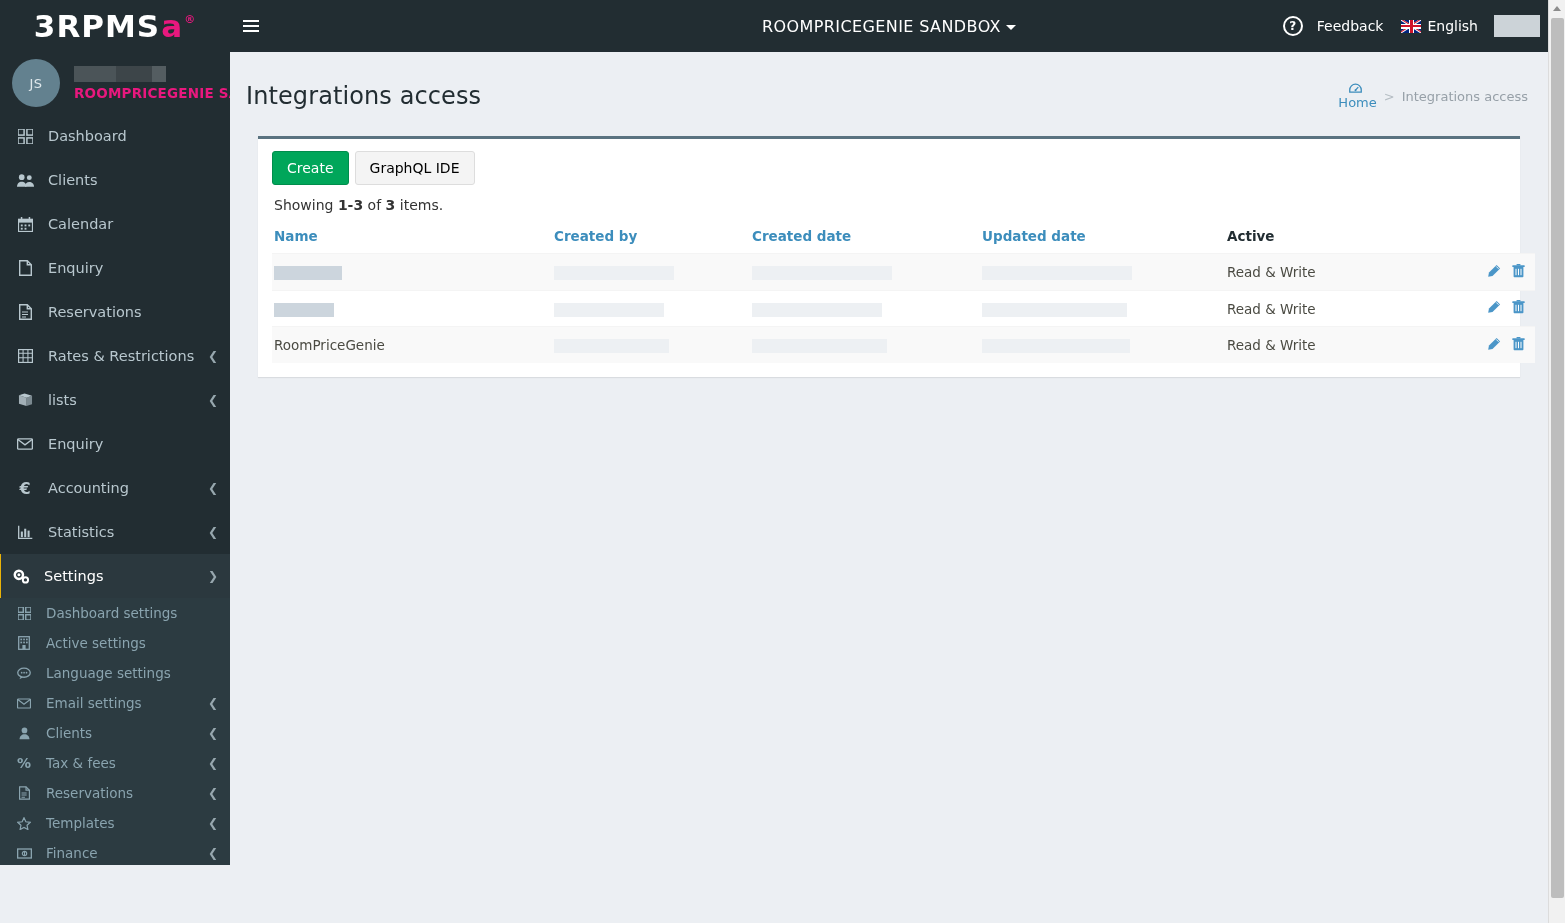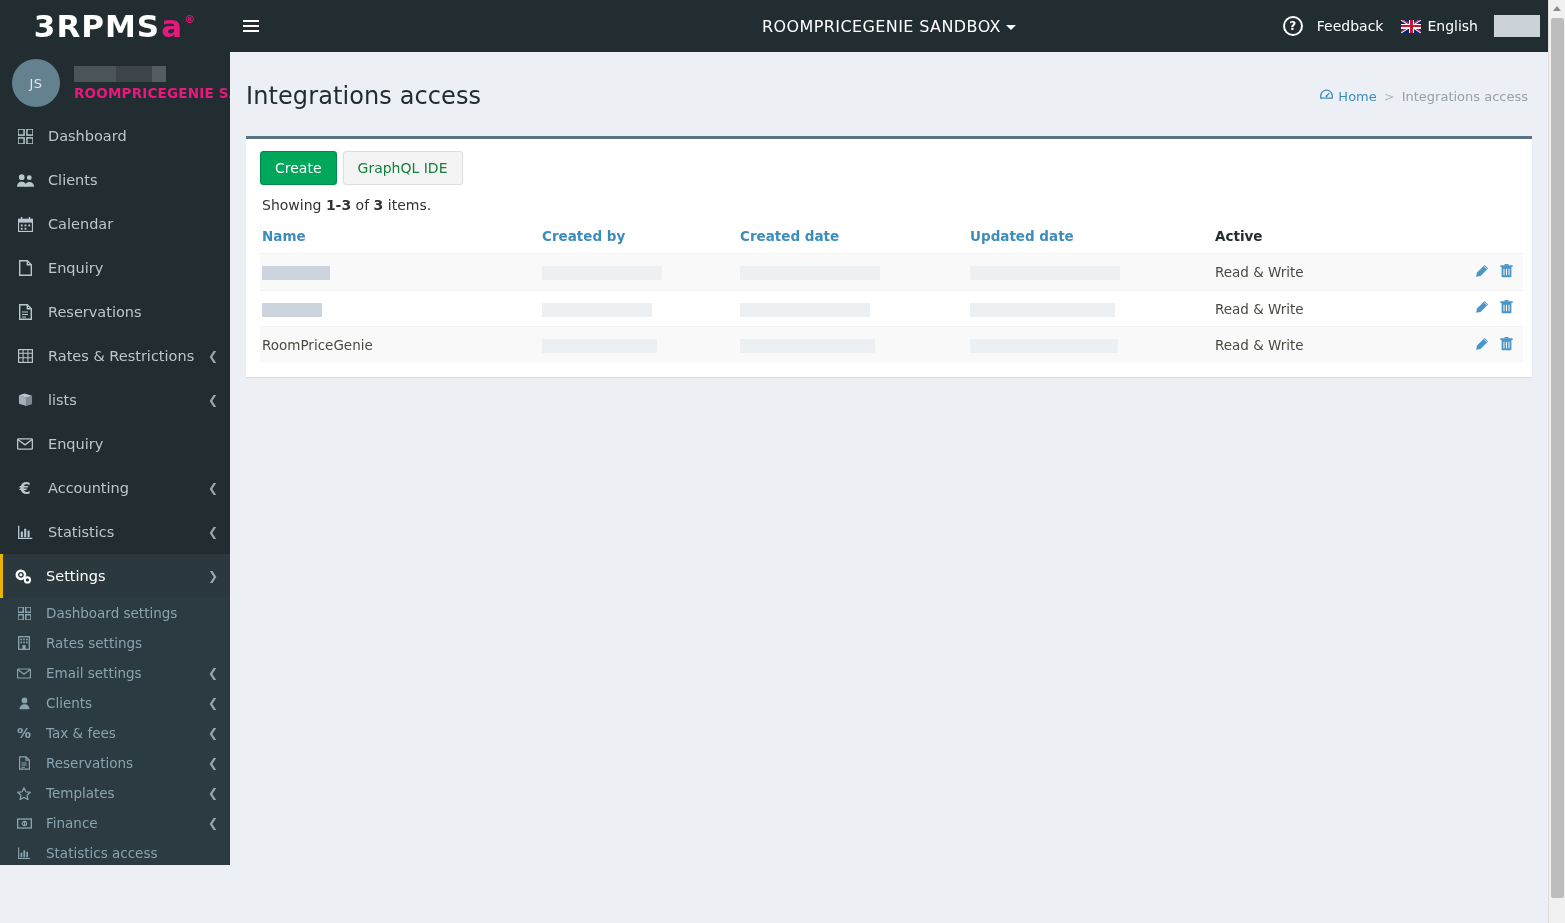--- a/index.html
+++ b/index.html
@@ -70,21 +70,21 @@
   }
   .nav-link .ic {
     width: 22px; flex: 0 0 22px; margin-right: 12px;
     display: flex; align-items: center; justify-content: center;
     color: #b8c7ce;
   }
   .nav-link .lbl { flex: 1 1 auto; }
   .nav-link .chev { color: #97a7ae; font-size: 12px; margin-left: 8px; }
   .nav li.active > .nav-link {
     background: #2b383e; color: #ffffff;
-    border-left: 3px solid #eab308;
+    border-left: 1px solid #eab308;
     padding-left: 9px;
   }
   .nav li.active > .nav-link .ic { color: #ffffff; }
 
   .subnav { list-style: none; margin: 0; padding: 0; background: #2c3b41; }
   .subnav .nav-link {
     height: 30px; font-size: 13.5px; color: #8aa4af;
     padding-left: 14px;
   }
   .subnav .nav-link .ic { width: 20px; flex: 0 0 20px; margin-right: 12px; color: #8aa4af; }
@@ -162,42 +162,42 @@
   }
   .page-title {
     font-size: 24px; font-weight: 400; color: #222d32;
     letter-spacing: .1px;
   }
   .breadcrumb {
     margin-left: auto; display: flex; align-items: center;
     font-size: 13px; color: #97a0a8;
   }
   .breadcrumb .bc-home {
-    color: #3c8dbc; display: flex; align-items: flex-start; cursor: pointer;
+    color: #3c8dbc; display: flex; align-items: center; cursor: pointer; flex-direction: column;
   }
   .breadcrumb .bc-home svg { margin-right: 5px; }
   .breadcrumb .sep { margin: 0 7px; color: #b4bcc2; }
   .breadcrumb .bc-cur { color: #97a0a8; }
 
   .panel {
-    margin: 0 16px;
+    margin: 0 28px;
     background: #ffffff;
     border-top: 3px solid #5a7380;
     box-shadow: 0 1px 1px rgba(0,0,0,.08);
     padding: 12px 12px 14px 14px;
   }
 
   .btn-row { display: flex; gap: 6px; margin-bottom: 12px; }
   .btn {
     font-size: 14px; padding: 7px 14px; border-radius: 3px;
     cursor: pointer; border: 1px solid transparent; line-height: 1.3;
     font-family: "DejaVu Sans", "Liberation Sans", sans-serif;
   }
   .btn-create { background: #00a65a; border-color: #008d4c; color: #ffffff; }
-  .btn-graphql { background: #f4f4f4; border-color: #dddddd; color: #15803d; }
+  .btn-graphql { background: #f4f4f4; border-color: #dddddd; color: #000000; }
 
   .summary {
     font-size: 14px; color: #333333; margin-bottom: 10px; padding-left: 2px;
   }
   .summary b { font-weight: 700; }
 
   table.grid { width: 100%; border-collapse: collapse; table-layout: fixed; }
   table.grid th {
     text-align: left; font-size: 13.5px; font-weight: 700;
     color: #3c8dbc; padding: 5px 2px 9px 2px;
@@ -425,21 +425,35 @@
                     <rect x="0.7" y="0.7" width="10.6" height="12.6" fill="none" stroke="currentColor" stroke-width="1.3"></rect>
                     <rect x="2.4" y="2.6" width="1.7" height="1.7" fill="currentColor"></rect>
                     <rect x="5.2" y="2.6" width="1.7" height="1.7" fill="currentColor"></rect>
                     <rect x="8" y="2.6" width="1.7" height="1.7" fill="currentColor"></rect>
                     <rect x="2.4" y="5.6" width="1.7" height="1.7" fill="currentColor"></rect>
                     <rect x="5.2" y="5.6" width="1.7" height="1.7" fill="currentColor"></rect>
                     <rect x="8" y="5.6" width="1.7" height="1.7" fill="currentColor"></rect>
                     <rect x="4.4" y="9" width="3.2" height="4.3" fill="currentColor"></rect>
                   </svg>
                 </span>
-              <span class="lbl">Rates settings</span>
+              <span class="lbl">Active settings</span>
+            </a>
+          </li>
+          <li>
+            <a class="nav-link">
+              <span class="ic">
+                  <svg width="14" height="13" viewBox="0 0 15 13">
+                    <ellipse cx="7.5" cy="5.6" rx="6.7" ry="4.9" fill="none" stroke="currentColor" stroke-width="1.4"></ellipse>
+                    <path d="M4 9.7l-1.4 3 4-2.2z" fill="currentColor"></path>
+                    <circle cx="5" cy="5.6" r="0.9" fill="currentColor"></circle>
+                    <circle cx="7.6" cy="5.6" r="0.9" fill="currentColor"></circle>
+                    <circle cx="10.2" cy="5.6" r="0.9" fill="currentColor"></circle>
+                  </svg>
+                </span>
+              <span class="lbl">Language settings</span>
             </a>
           </li>
           <li>
             <a class="nav-link">
               <span class="ic">
                   <svg width="14" height="11" viewBox="0 0 18 13">
                     <rect x="0.7" y="0.7" width="16.6" height="11.6" rx="1" fill="none" stroke="currentColor" stroke-width="1.5"></rect>
                     <path d="M1 1.4l8 6 8-6" fill="none" stroke="currentColor" stroke-width="1.5"></path>
                   </svg>
                 </span>

